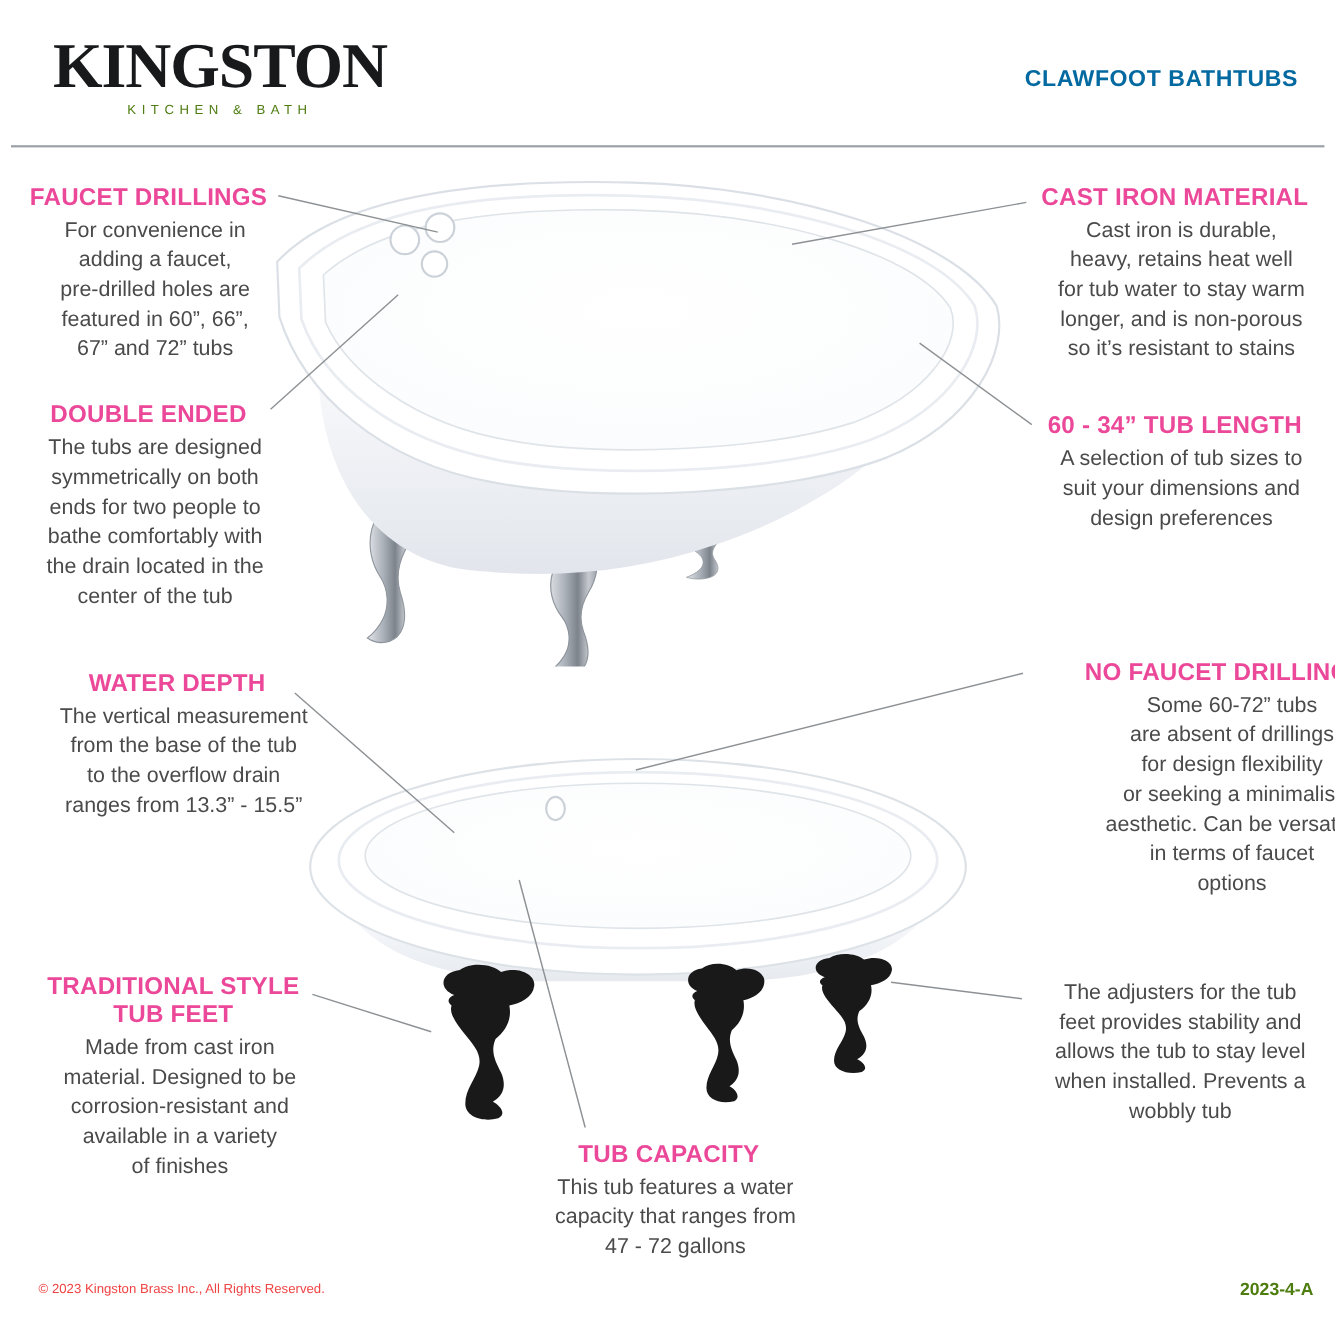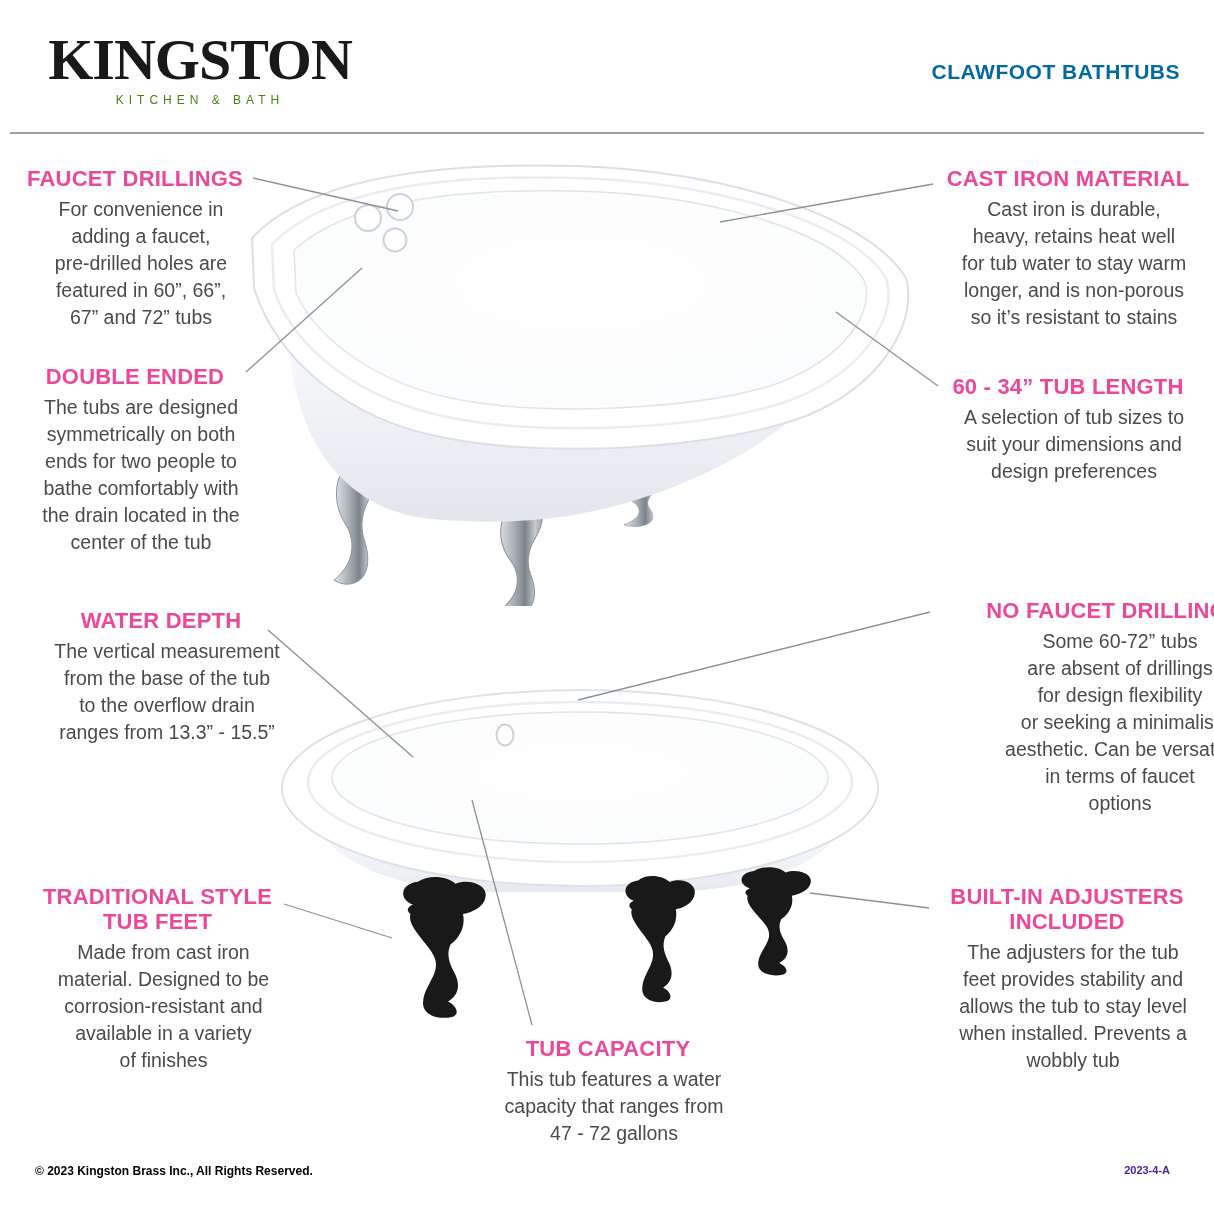--- a/index.html
+++ b/index.html
@@ -18,22 +18,22 @@
   .callout .body{font-size:19.5px;color:#4a4a4a;line-height:27px;white-space:pre-line;margin-top:5px;padding-left:12px;}
   .c-faucet{left:0px;top:166px;width:270px;}
   .c-double{left:0px;top:364px;width:270px;}
   .c-water{left:16px;top:608px;width:290px;}
   .c-trad{left:10px;top:884px;width:295px;}
   .c-cast{left:932px;top:166px;width:272px;}
   .c-length{left:932px;top:374px;width:272px;}
   .c-nofaucet{left:974px;top:598px;width:280px;}
   .c-builtin{left:926px;top:884px;width:282px;}
   .c-capacity{left:462px;top:1036px;width:292px;}
-  .footer-copyright{position:absolute;left:35px;top:1164px;font-size:12px;font-weight:bold;color:#000000;}
-  .footer-code{position:absolute;right:44px;top:1164px;font-size:11px;font-weight:bold;color:#4c1d95;}
+  .footer-copyright{position:absolute;left:35px;top:1164px;font-size:12px;font-weight:normal;color:#ef4444;}
+  .footer-code{position:absolute;right:20px;top:1164px;font-size:16px;font-weight:bold;color:#4d7c0f;}
   .tub-svg{position:absolute;}
   .lines-svg{position:absolute;left:0;top:0;width:1214px;height:1214px;pointer-events:none;}
 </style>
 </head>
 <body>
 
 <div id="canvas">
 
   <div class="brand-block">
     <div class="brand-name">KINGSTON</div>
@@ -183,22 +183,20 @@
     <div class="title">NO FAUCET DRILLINGS</div>
     <div class="body">Some 60-72” tubs
 are absent of drillings
 for design flexibility
 or seeking a minimalist
 aesthetic. Can be versatile
 in terms of faucet
 options</div>
   </div>
   <div class="callout c-builtin">
-    <div class="title">BUILT-IN ADJUSTERS
-INCLUDED</div>
     <div class="body">The adjusters for the tub
 feet provides stability and
 allows the tub to stay level
 when installed. Prevents a
 wobbly tub</div>
   </div>
   <div class="callout c-capacity">
     <div class="title">TUB CAPACITY</div>
     <div class="body">This tub features a water
 capacity that ranges from

